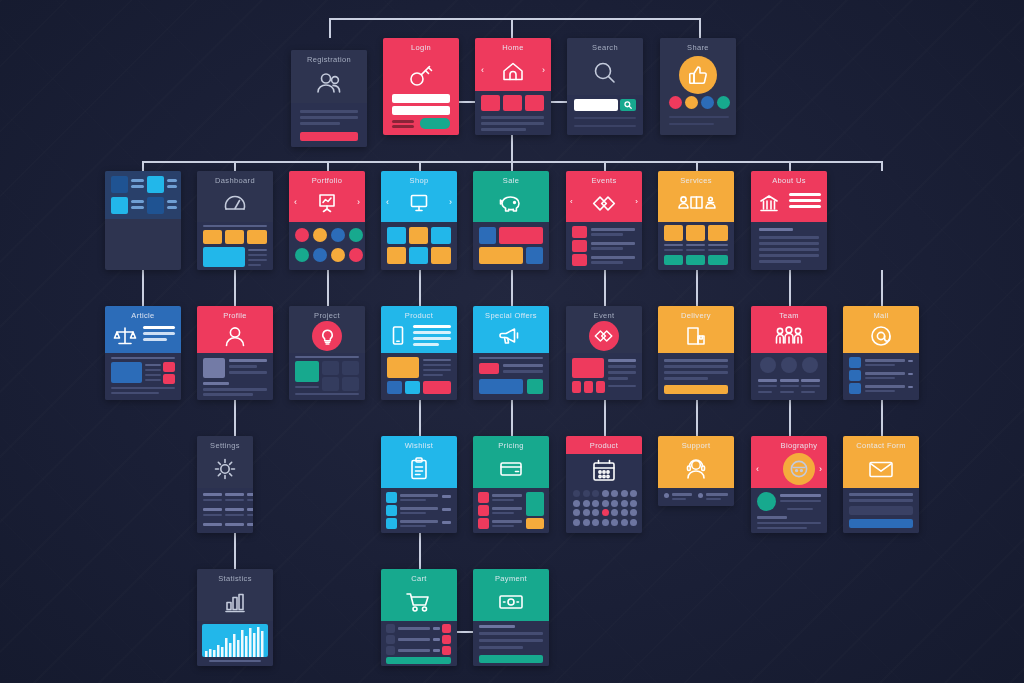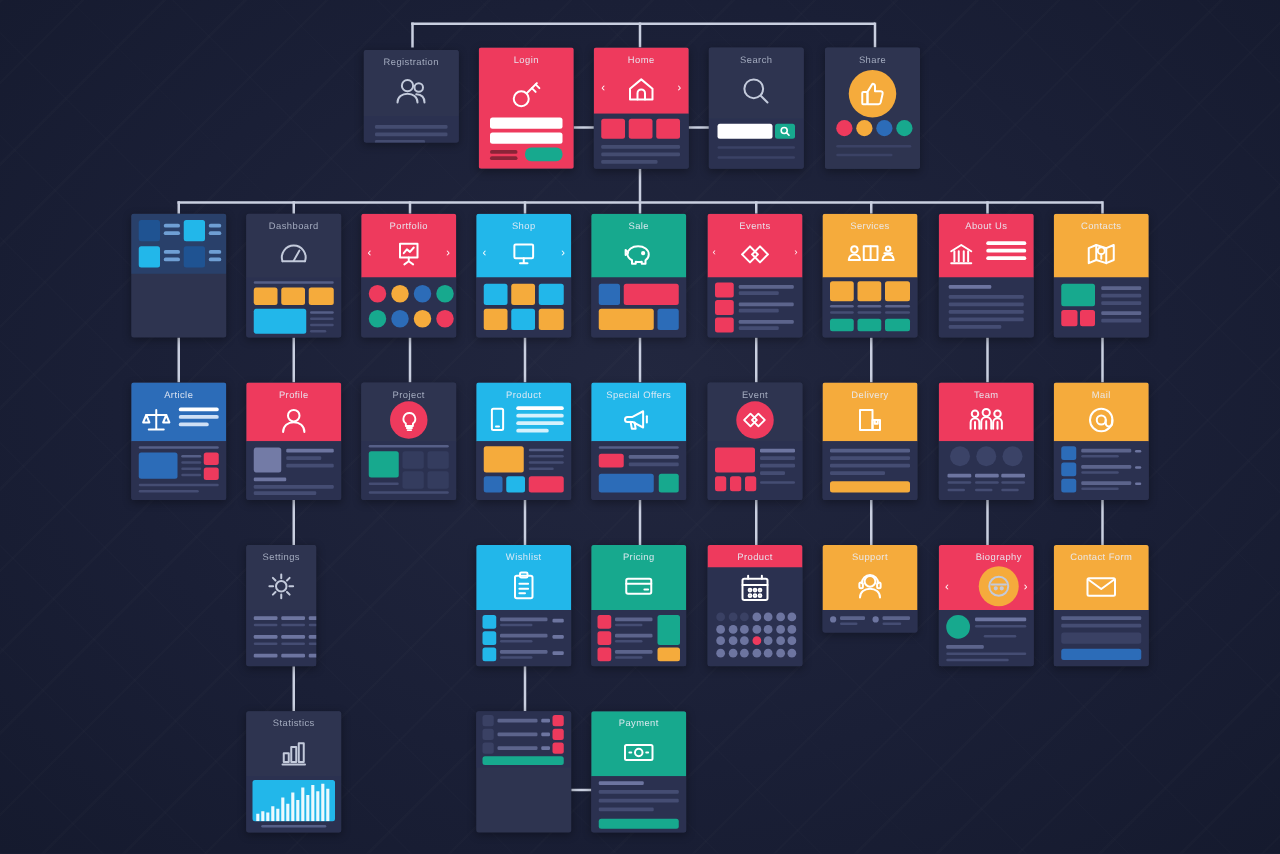--- a/index.html
+++ b/index.html
@@ -126,21 +126,21 @@
     <div class="conn v" style="left:789px; top:400px; height:36px;"></div>
     <div class="conn v" style="left:881px; top:400px; height:36px;"></div>
   </div>
 
   <div>
     <div class="conn v" style="left:234px; top:533px; height:36px;"></div>
     <div class="conn v" style="left:419px; top:533px; height:36px;"></div>
     <div class="conn h" style="left:457px; top:631px; width:54px;"></div>
   </div>
 
-  <div class="card" style="left:291px; top:40px; width:76px; height:74px;">
+  <div class="card" style="left:291px; top:50px; width:76px; height:97px;">
     <div class="hdr h-darker" style="height:53px;">
       <div class="ttl dim">Registration</div>
       <div class="ico">
         <svg width="30" height="24" viewBox="0 0 30 24">
             <circle class="st-d" cx="12" cy="7.5" r="4.5"></circle>
             <path class="st-d" d="M4 21c0-4.4 3.6-7 8-7s8 2.6 8 7"></path>
             <circle class="st-d" cx="21" cy="9" r="3.4"></circle>
             <path class="st-d" d="M19 14.4c4 .2 6.6 2.6 6.6 6.6"></path>
           </svg>
       </div>
@@ -416,43 +416,20 @@
     <div class="body b-dark" style="height:48px;">
       <div class="ln" style="left:8px; top:6px;  width:34px; height:2.5px; background:#6d75a0;"></div>
       <div class="ln" style="left:8px; top:14px; width:60px; height:2.5px; background:#454d73;"></div>
       <div class="ln" style="left:8px; top:20px; width:60px; height:2.5px; background:#454d73;"></div>
       <div class="ln" style="left:8px; top:26px; width:60px; height:2.5px; background:#454d73;"></div>
       <div class="ln" style="left:8px; top:32px; width:60px; height:2.5px; background:#454d73;"></div>
       <div class="ln" style="left:8px; top:38px; width:42px; height:2.5px; background:#454d73;"></div>
     </div>
   </div>
 
-  <div class="card" style="left:843px; top:171px; width:76px; height:99px;">
-    <div class="hdr h-orange" style="height:51px;">
-      <div class="ttl">Contacts</div>
-      <div class="ico">
-        <svg width="28" height="22" viewBox="0 0 28 22">
-            <path class="st" d="M4 6.5 10 4l8 2.5L24 4v12l-6 2.5L10 16l-6 2.5z"></path>
-            <path class="st" d="M10 4v12M18 6.5v12"></path>
-            <circle class="st" cx="14" cy="8.5" r="2.8"></circle>
-            <path class="st" d="M14 11.3V15"></path>
-          </svg>
-      </div>
-    </div>
-    <div class="body b-dark" style="height:48px;">
-      <div class="sq" style="left:6px; top:5px; width:27px; height:18px; background:#17a98e;"></div>
-      <div class="sq" style="left:6px;  top:26px; width:13px; height:13px; background:#ee3a5d;"></div>
-      <div class="sq" style="left:21px; top:26px; width:12px; height:13px; background:#ee3a5d;"></div>
-      <div class="ln" style="left:38px; top:7px;  width:32px; height:2.5px; background:#5c648c;"></div>
-      <div class="ln" style="left:38px; top:13px; width:32px; height:2.5px; background:#454d73;"></div>
-      <div class="ln" style="left:38px; top:19px; width:32px; height:2.5px; background:#454d73;"></div>
-      <div class="ln" style="left:38px; top:27px; width:32px; height:2.5px; background:#5c648c;"></div>
-      <div class="ln" style="left:38px; top:33px; width:32px; height:2.5px; background:#454d73;"></div>
-    </div>
-  </div>
 
   <div class="card" style="left:105px; top:306px; width:76px; height:94px;">
     <div class="hdr h-blue" style="height:47px;">
       <div class="ttl">Article</div>
       <div class="ico" style="justify-content:flex-start; padding-left:8px;">
         <svg width="24" height="22" viewBox="0 0 24 22">
             <path class="st" d="M12 3v15M6 18.5h12"></path>
             <path class="st" d="M4 7h16"></path>
             <path class="st" d="M4 7 1.5 13h5zM20 7l2.5 6h-5z"></path>
           </svg>
@@ -913,20 +890,30 @@
             <rect x="55" y="3" width="2.5" height="30"></rect>
             <rect x="59" y="7" width="2.5" height="26"></rect>
           </g>
         </svg>
       </div>
       <div class="ln" style="left:12px; top:39px; width:52px; height:2px; background:#565f87;"></div>
     </div>
   </div>
 
   <div class="card" style="left:381px; top:569px; width:76px; height:97px;">
+    <div class="hdr h-teal" style="height:52px;">
+      <div class="ttl">Cart</div>
+      <div class="ico">
+        <svg width="30" height="24" viewBox="0 0 30 24">
+            <path class="st" d="M3 4h3.5l2.8 11h12.2l2.5-8H8.2"></path>
+            <circle class="st" cx="11" cy="19" r="2"></circle>
+            <circle class="st" cx="20.5" cy="19" r="2"></circle>
+          </svg>
+      </div>
+    </div>
     <div class="body b-dark" style="height:45px;">
       <div class="sq" style="left:5px; top:3px;  width:9px; height:9px; background:#3a4164;"></div>
       <div class="sq" style="left:5px; top:14px; width:9px; height:9px; background:#3a4164;"></div>
       <div class="sq" style="left:5px; top:25px; width:9px; height:9px; background:#3a4164;"></div>
       <div class="ln" style="left:17px; top:6px;  width:32px; height:2.5px; background:#5c648c;"></div>
       <div class="ln" style="left:17px; top:17px; width:32px; height:2.5px; background:#5c648c;"></div>
       <div class="ln" style="left:17px; top:28px; width:32px; height:2.5px; background:#5c648c;"></div>
       <div class="ln" style="left:52px; top:6px;  width:7px; height:2.5px; background:#6d75a0;"></div>
       <div class="ln" style="left:52px; top:17px; width:7px; height:2.5px; background:#6d75a0;"></div>
       <div class="ln" style="left:52px; top:28px; width:7px; height:2.5px; background:#6d75a0;"></div>

